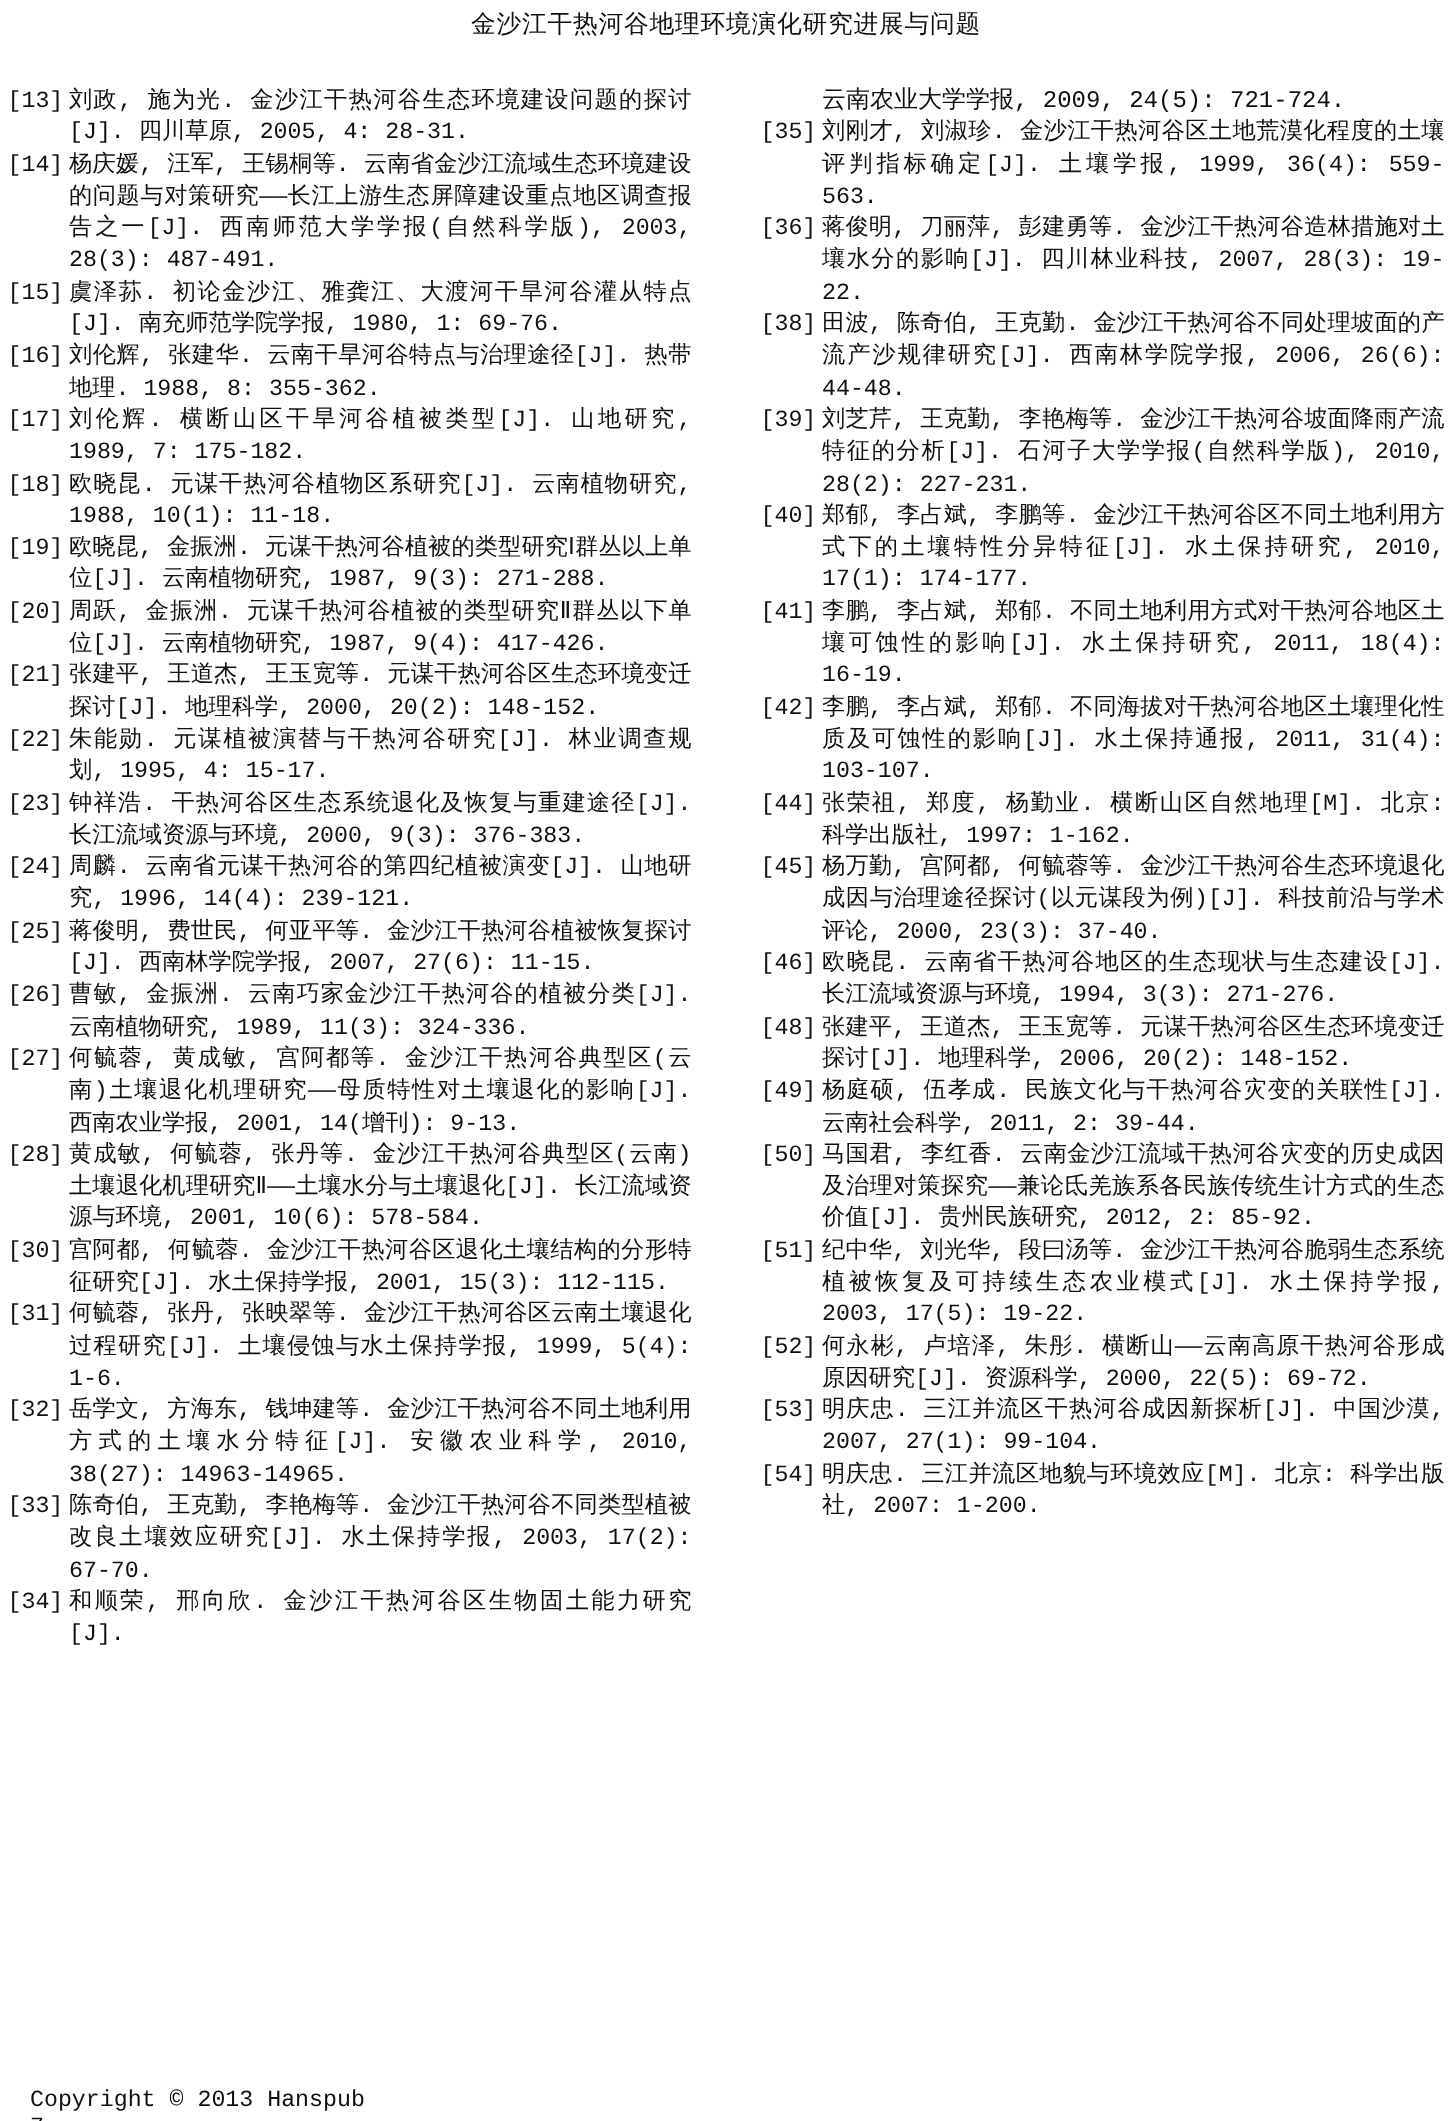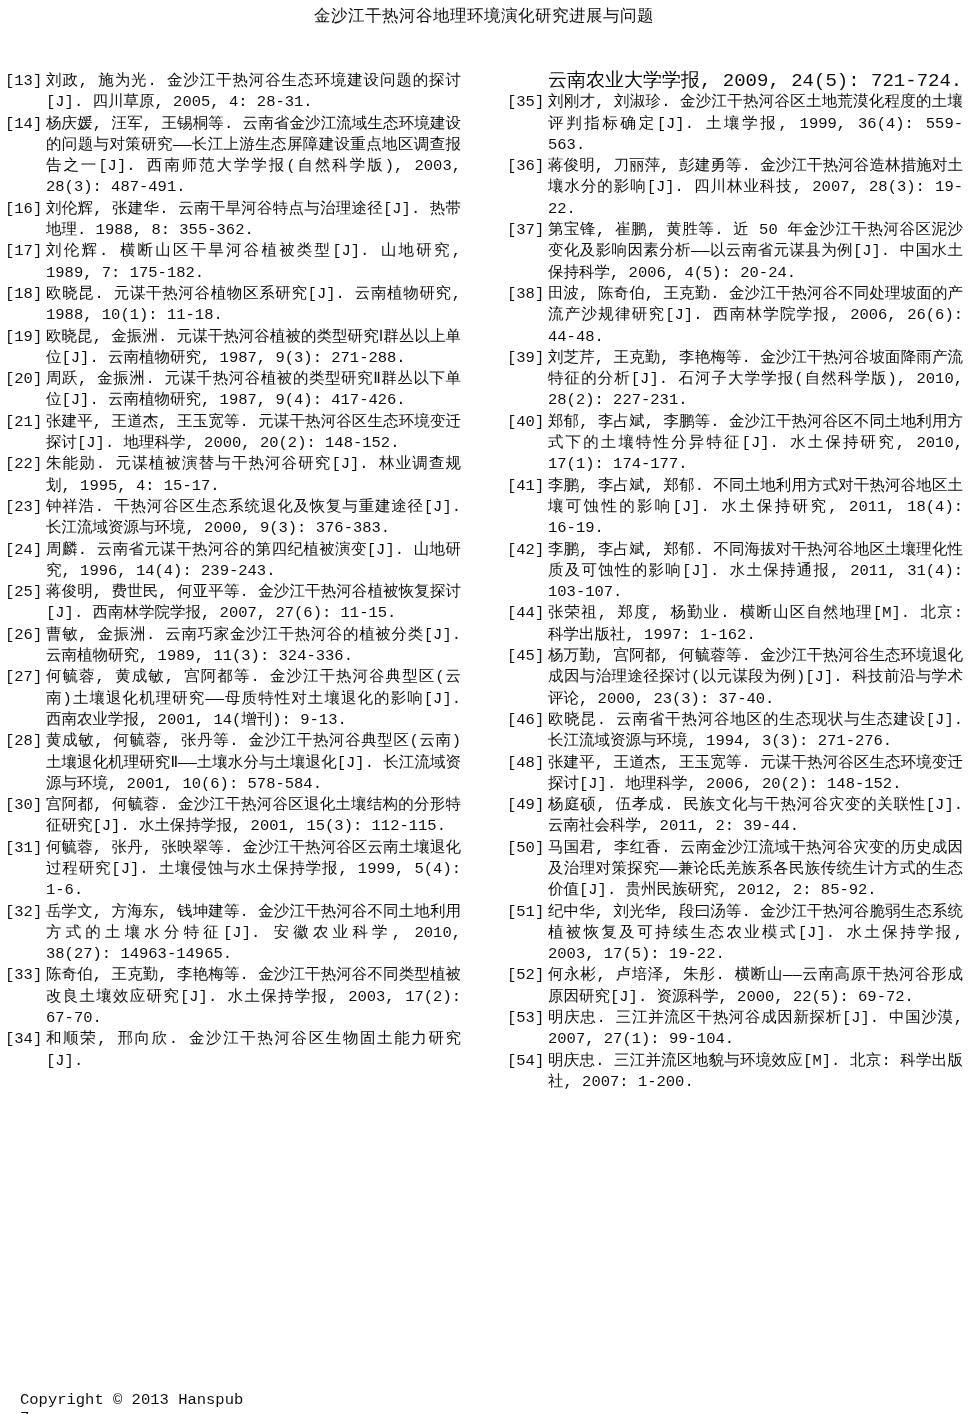--- a/index.html
+++ b/index.html
@@ -18,28 +18,28 @@
     top: 5px;
     left: 0;
     right: 0;
     text-align: center;
     font-size: 16.5px;
     letter-spacing: 0.5px;
     white-space: nowrap;
   }
   .refs {
     position: absolute;
-    top: 71px;
+    top: 57px;
     left: 5px;
     display: flex;
     gap: 46px;
   }
   .col { width: 456px; }
   .carryover {
-    font-size: 19px;
+    font-size: 16px;
     line-height: 21.3px;
     padding-left: 41px;
   }
   .carryover:empty { display: none; }
   .ref-item {
     display: flex;
     font-size: 15.5px;
     line-height: 21.3px;
   }
   .ref-num {
@@ -78,20 +78,24 @@
           <div class="ref-item">
             <span class="ref-num">[13]</span>
             <span class="ref-text">刘政, 施为光. 金沙江干热河谷生态环境建设问题的探讨[J]. 四川草原, 2005, 4: 28-31.</span>
           </div>
 
           <div class="ref-item">
             <span class="ref-num">[14]</span>
             <span class="ref-text">杨庆媛, 汪军, 王锡桐等. 云南省金沙江流域生态环境建设的问题与对策研究——长江上游生态屏障建设重点地区调查报告之一[J]. 西南师范大学学报(自然科学版), 2003, 28(3): 487-491.</span>
           </div>
 
+          <div class="ref-item">
+            <span class="ref-num">[15]</span>
+            <span class="ref-text">虞泽荪. 初论金沙江、雅龚江、大渡河干旱河谷灌从特点[J]. 南充师范学院学报, 1980, 1: 69-76.</span>
+          </div>
 
           <div class="ref-item">
             <span class="ref-num">[16]</span>
             <span class="ref-text">刘伦辉, 张建华. 云南干旱河谷特点与治理途径[J]. 热带地理. 1988, 8: 355-362.</span>
           </div>
 
           <div class="ref-item">
             <span class="ref-num">[17]</span>
             <span class="ref-text">刘伦辉. 横断山区干旱河谷植被类型[J]. 山地研究, 1989, 7: 175-182.</span>
           </div>
@@ -121,21 +125,21 @@
             <span class="ref-text">朱能勋. 元谋植被演替与干热河谷研究[J]. 林业调查规划, 1995, 4: 15-17.</span>
           </div>
 
           <div class="ref-item">
             <span class="ref-num">[23]</span>
             <span class="ref-text">钟祥浩. 干热河谷区生态系统退化及恢复与重建途径[J]. 长江流域资源与环境, 2000, 9(3): 376-383.</span>
           </div>
 
           <div class="ref-item">
             <span class="ref-num">[24]</span>
-            <span class="ref-text">周麟. 云南省元谋干热河谷的第四纪植被演变[J]. 山地研究, 1996, 14(4): 239-243.</span>
+            <span class="ref-text">周麟. 云南省元谋干热河谷的第四纪植被演变[J]. 山地研究, 1996, 14(4): 239-121.</span>
           </div>
 
           <div class="ref-item">
             <span class="ref-num">[25]</span>
             <span class="ref-text">蒋俊明, 费世民, 何亚平等. 金沙江干热河谷植被恢复探讨[J]. 西南林学院学报, 2007, 27(6): 11-15.</span>
           </div>
 
           <div class="ref-item">
             <span class="ref-num">[26]</span>
             <span class="ref-text">曹敏, 金振洲. 云南巧家金沙江干热河谷的植被分类[J]. 云南植物研究, 1989, 11(3): 324-336.</span>
@@ -186,24 +190,20 @@
           <div class="ref-item">
             <span class="ref-num">[35]</span>
             <span class="ref-text">刘刚才, 刘淑珍. 金沙江干热河谷区土地荒漠化程度的土壤评判指标确定[J]. 土壤学报, 1999, 36(4): 559-563.</span>
           </div>
 
           <div class="ref-item">
             <span class="ref-num">[36]</span>
             <span class="ref-text">蒋俊明, 刀丽萍, 彭建勇等. 金沙江干热河谷造林措施对土壤水分的影响[J]. 四川林业科技, 2007, 28(3): 19-22.</span>
           </div>
 
-          <div class="ref-item">
-            <span class="ref-num">[37]</span>
-            <span class="ref-text">第宝锋, 崔鹏, 黄胜等. 近 50 年金沙江干热河谷区泥沙变化及影响因素分析——以云南省元谋县为例[J]. 中国水土保持科学, 2006, 4(5): 20-24.</span>
-          </div>
 
           <div class="ref-item">
             <span class="ref-num">[38]</span>
             <span class="ref-text">田波, 陈奇伯, 王克勤. 金沙江干热河谷不同处理坡面的产流产沙规律研究[J]. 西南林学院学报, 2006, 26(6): 44-48.</span>
           </div>
 
           <div class="ref-item">
             <span class="ref-num">[39]</span>
             <span class="ref-text">刘芝芹, 王克勤, 李艳梅等. 金沙江干热河谷坡面降雨产流特征的分析[J]. 石河子大学学报(自然科学版), 2010, 28(2): 227-231.</span>
           </div>

